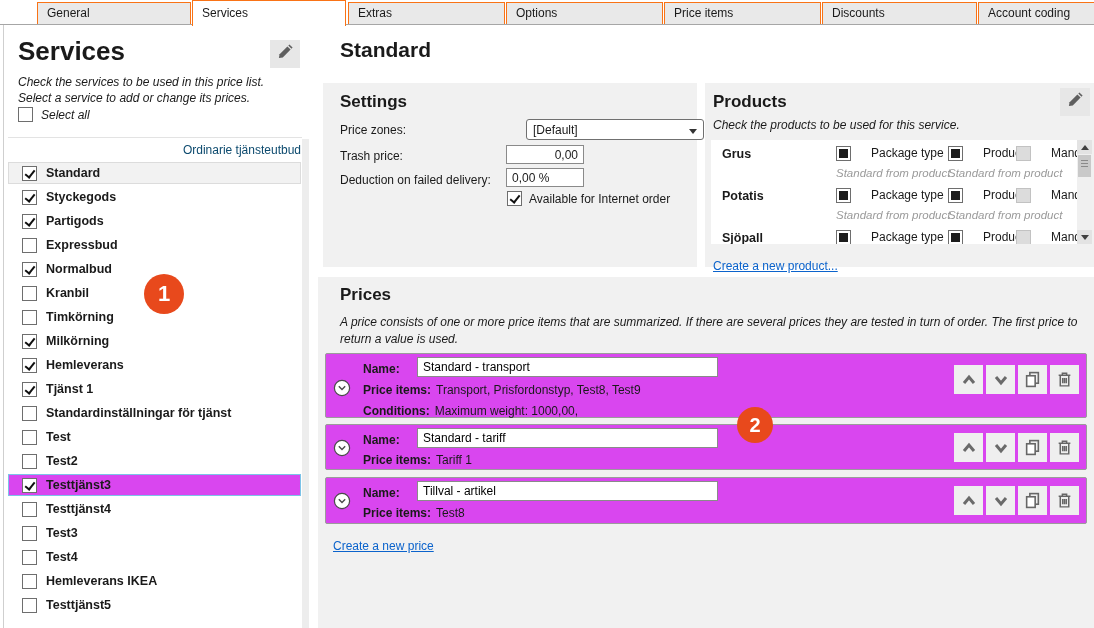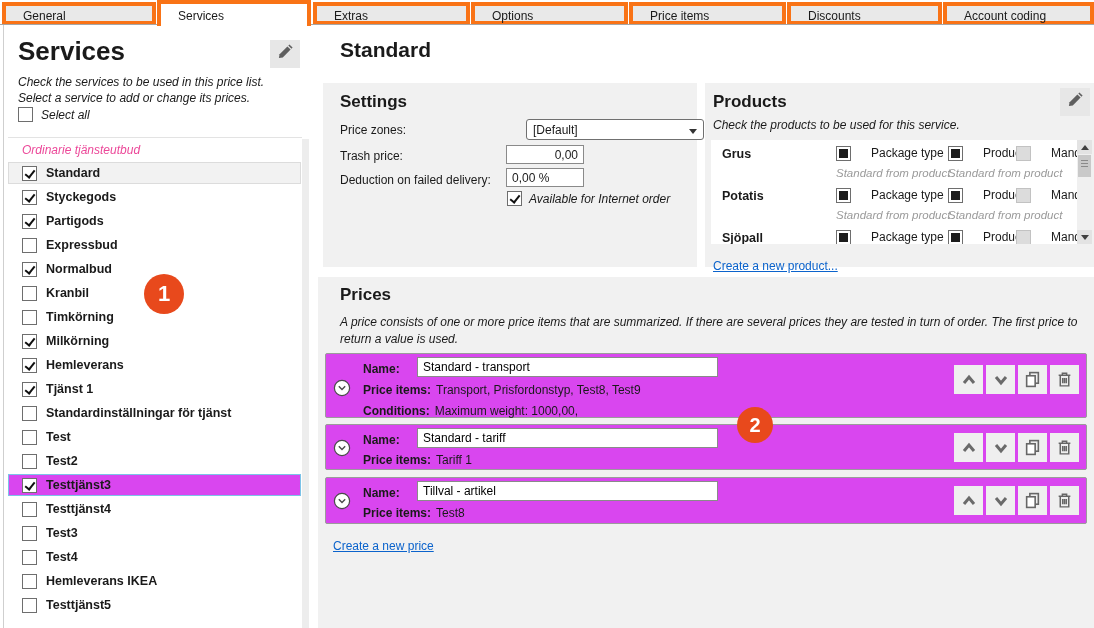--- a/index.html
+++ b/index.html
@@ -1,37 +1,37 @@
 <!DOCTYPE html>
 <html><head>
 <meta charset="utf-8">
 <style>
   * { margin:0; padding:0; box-sizing:border-box; }
   body { font-family:"Liberation Sans", sans-serif; color:#1a1a1a; background:#fff; }
   .screen { position:relative; width:1094px; height:628px; background:#fff; overflow:hidden; }
 
   
   .tab-underline { position:absolute; top:24px; left:0; width:1094px; height:1px; background:#a6a6a6; z-index:1; }
-  .tab { position:absolute; top:2px; height:23px; background:#e9e9e9; border:4px solid #f97316;
-         font-size:12px; line-height:20px; padding-left:17px; cursor:default; z-index:0; }
+  .tab { position:absolute; top:2px; height:23px; background:#e9e9e9; border:1px solid #f97316;
+         font-size:12px; line-height:20px; padding-left:9px; cursor:default; z-index:0;margin-left:35px; }
   .tab.active { top:0; height:26px; background:#fff; border-bottom:none; z-index:2; line-height:24px; }
 
   
   .win-left-border { position:absolute; left:3px; top:25px; width:1px; height:603px; background:#cfcfcf; }
   .svc-title { position:absolute; left:18px; top:36px; font-size:26px; font-weight:bold; }
   .icon-sq-btn { position:absolute; width:30px; height:28px; background:#e7e7e7; display:flex;
                  align-items:center; justify-content:center; cursor:pointer; }
   .svc-desc { position:absolute; left:18px; top:74px; width:282px; font-size:12px; font-style:italic; line-height:16px; }
   .selall-row { position:absolute; left:18px; top:107px; display:flex; align-items:center; gap:8px; }
   .selall-row .lbl { font-size:12px; font-style:italic; }
   .svc-divider { position:absolute; left:8px; top:137px; width:294px; height:1px; background:#e3e3e3; }
   .svc-scroll-track { position:absolute; left:302px; top:139px; width:7px; height:489px; background:#ededed; }
 
   .svc-list { position:absolute; left:8px; top:141px; width:293px; }
-  .svc-group { font-size:12px; font-style:italic; color:#ec4899; padding:2px 0 3px 14px; height:19px; }
+  .svc-group { font-size:12px; color:#0c4a6e; padding:2px 0 3px 14px; height:19px;text-align:right; }
   .svc-row { display:flex; align-items:center; height:22px; margin-top:2px; padding-left:13px; gap:9px;
              border:1px solid transparent; cursor:pointer; }
   .svc-row .lbl { font-size:12.5px; font-weight:bold; white-space:nowrap; }
   .svc-row.hl-gray { background:#f2f2f2; border-color:#dcdcdc; }
   .svc-row.hl-blue { background:#d946ef; border-color:#7cc3e8; }
 
   
   .cb { width:15px; height:15px; background:#fff; border:1px solid #6e6e6e; position:relative; flex:none; cursor:pointer; }
   .cb.checked::after { content:""; position:absolute; left:4px; top:1px; width:4px; height:8px;
                        border-right:2px solid #101010; border-bottom:2px solid #101010; transform:rotate(38deg); }
@@ -210,21 +210,21 @@
     <div class="dropdown" style="left:183px;top:36px;width:178px;margin-left:20px;">
       <span class="val">[Default]</span>
       <span><svg width="8" height="5" viewBox="0 0 8 5">
             <polygon points="0,0 8,0 4,5" fill="#333"></polygon>
           </svg></span>
     </div>
     <div class="set-lbl" style="left:17px;top:66px;">Trash price:</div>
     <input class="txt-input" style="left: 183px; top: 62px; width: 78px; text-align: right;" value="0,00">
     <div class="set-lbl" style="left:17px;top:90px;">Deduction on failed delivery:</div>
     <input class="txt-input" style="left: 183px; top: 85px; width: 78px;" value="0,00 %">
-    <div class="chk-row" style="left:184px;top:108px;font-style:italic;">
+    <div class="chk-row" style="left:184px;top:108px;">
       <span class="cb checked"></span>
       <span class="lbl">Available for Internet order</span>
     </div>
   </div>
 
   <div class="panel" style="left:705px;top:83px;width:389px;height:184px;">
     <div class="panel-h" style="left:8px;top:9px;">Products</div>
     <div class="icon-sq-btn" style="left:355px;top:5px;">
       <span>
         <svg width="16" height="16" viewBox="0 0 16 16">

